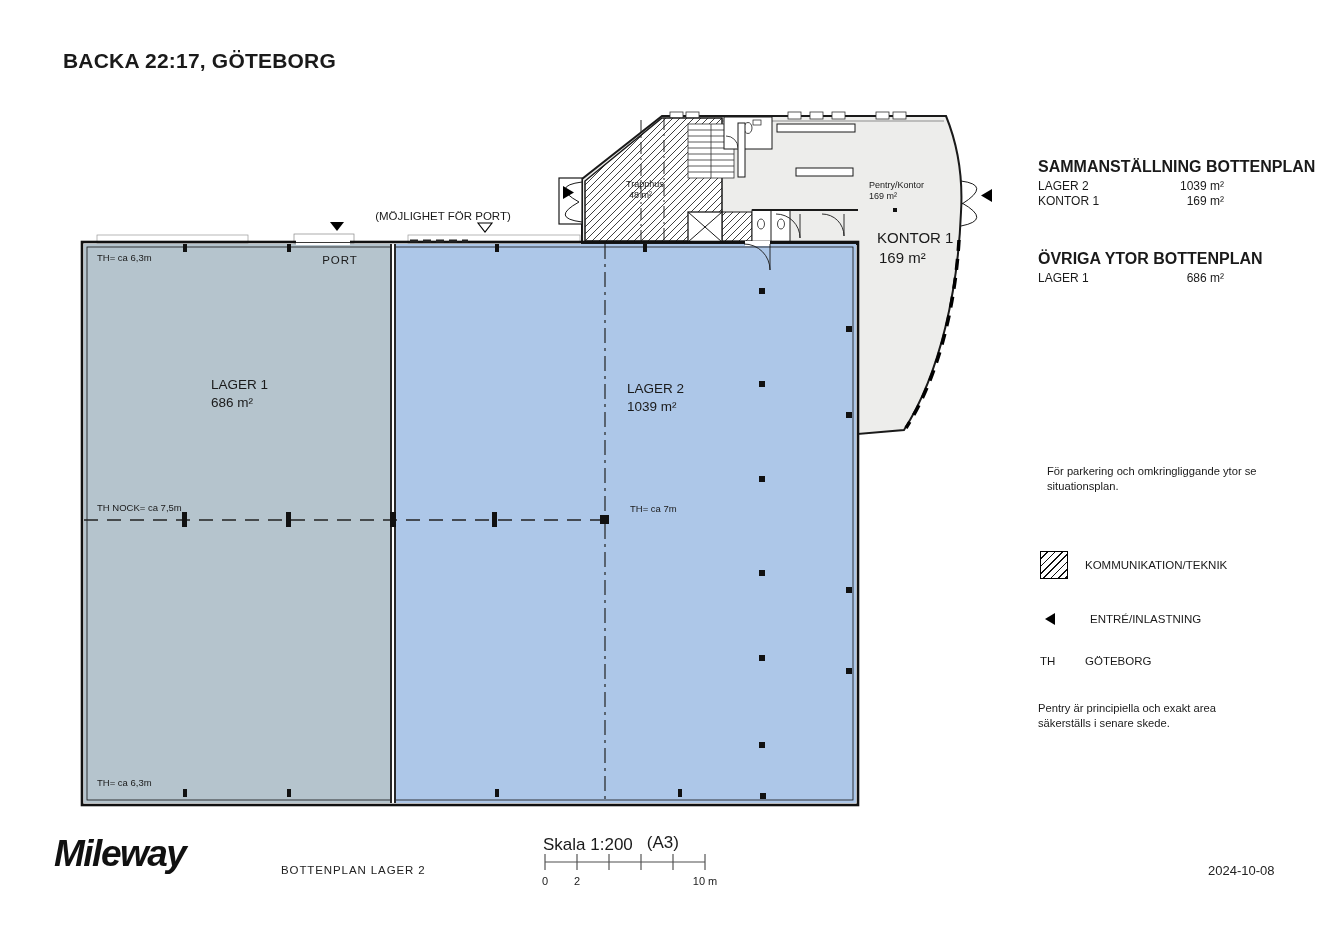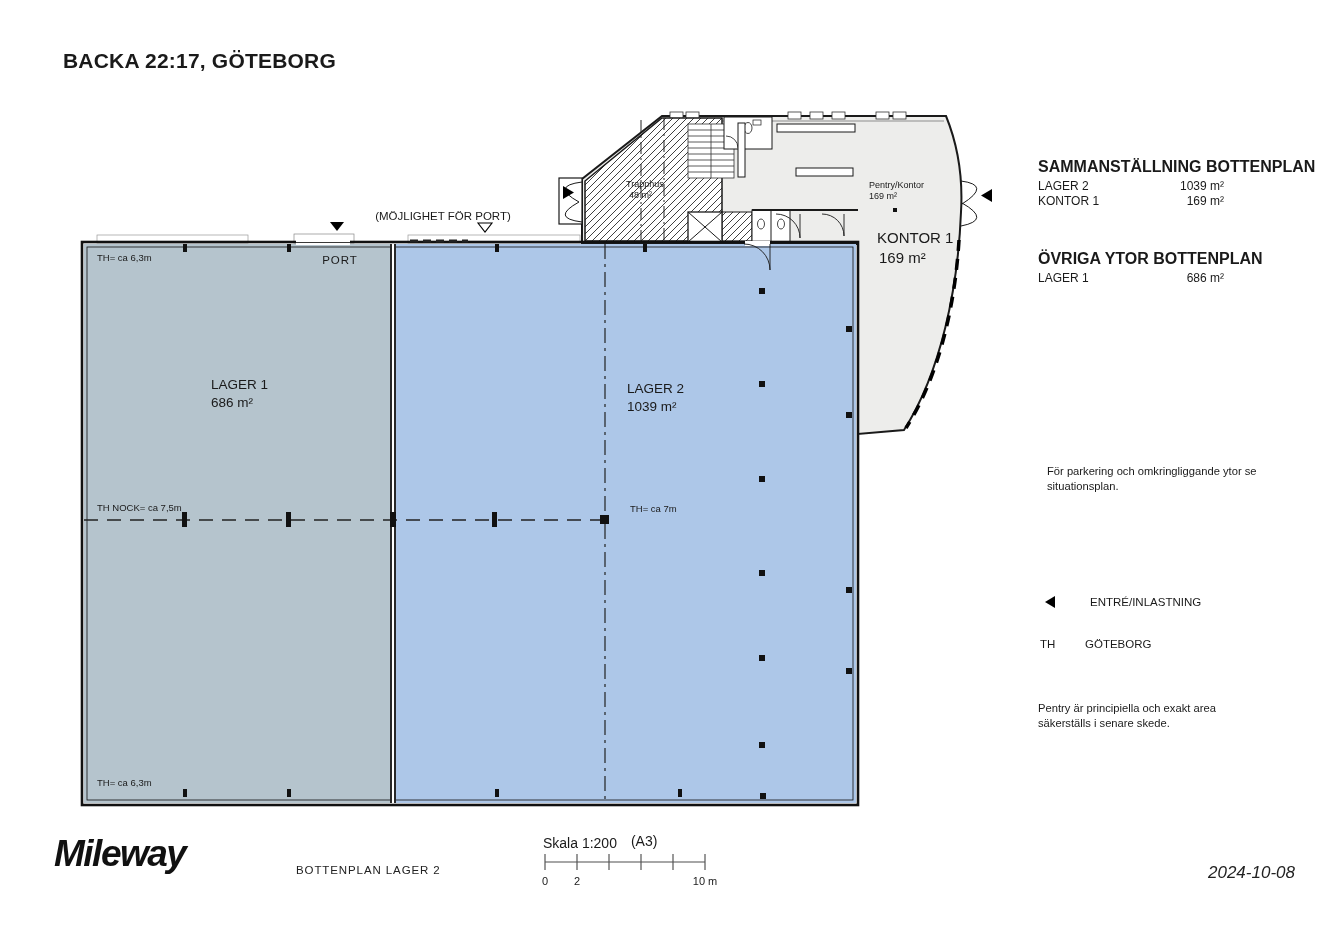--- a/index.html
+++ b/index.html
@@ -15,23 +15,23 @@
   .note{font-size:11.2px;line-height:1.3;}
   .legend-item{display:flex;align-items:center;}
   .legend-sym{width:28px;display:flex;justify-content:flex-start;align-items:center;flex:0 0 28px;}
   .hatchbox{width:26px;height:26px;border:1.5px solid #000;
      background:repeating-linear-gradient(135deg,#fff 0px,#fff 4px,#111 4px,#111 5.2px);}
   .tri-left{width:0;height:0;border-top:6px solid transparent;border-bottom:6px solid transparent;border-right:10px solid #000;}
   .legend-label{font-size:11.5px;margin-left:17px;white-space:nowrap;}
   .th-abbr{font-size:11.5px;}
   .logo{font-size:37px;font-weight:800;font-style:italic;letter-spacing:-1.5px;color:#111;}
   .drawtitle{font-size:11.5px;letter-spacing:.9px;color:#222;}
-  .scalerow{font-size:14px;}
+  .scalerow{font-size:17px;}
   .scalerow .paper{margin-left:14px;position:relative;top:-2px;}
-  .datetxt{font-size:17px;color:#222;font-style:italic;}
+  .datetxt{font-size:13px;color:#222;}
   text{fill:#1a1a1a;font-family:"Liberation Sans",sans-serif;}
 </style>
 </head>
 <body>
 
 <svg id="plan-svg" width="1330" height="931" viewBox="0 0 1330 931">
   <defs>
     <pattern id="hatch" width="7" height="7" patternUnits="userSpaceOnUse">
       <rect width="7" height="7" fill="#ffffff"></rect>
       <path d="M-1,1 l2,-2 M0,7 l7,-7 M6,8 l2,-2" stroke="#2a2a2a" stroke-width="0.9" fill="none"></path>
@@ -203,38 +203,44 @@
   <div class="p-head">ÖVRIGA YTOR BOTTENPLAN</div>
   <div class="p-row">
     <span>LAGER 1</span>
     <span>686 m²</span>
   </div>
 </div>
 
 <div class="note abs" style="left:1038px;top:464px;width:225px;margin-left:9px;">För parkering och omkringliggande ytor se situationsplan.</div>
 
 <div class="abs" style="left:1040px;top:551px;">
-  <div class="legend-item" style="margin-top:45px;">
+  <div class="legend-item">
+    <span class="legend-sym">
+        <span class="hatchbox"></span>
+      </span>
+    <span class="legend-label">KOMMUNIKATION/TEKNIK</span>
+  </div>
+  <div class="legend-item" style="margin-top:34px;">
     <span class="legend-sym" style="padding-left:5px;">
         <span class="tri-left"></span>
       </span>
     <span class="legend-label">ENTRÉ/INLASTNING</span>
   </div>
   <div class="legend-item" style="margin-top:30px;">
     <span class="legend-sym">
         <span class="th-abbr">TH</span>
       </span>
     <span class="legend-label">GÖTEBORG</span>
   </div>
 </div>
 
 <div class="note abs" style="left:1038px;top:701px;width:210px;">Pentry är principiella och exakt area säkerställs i senare skede.</div>
 
 <div class="logo abs" style="left:46px;top:833px;margin-left:8px;">Mileway</div>
-<div class="drawtitle abs" style="left:296px;top:864px;">BOTTENPLAN LAGER 2</div>
+<div class="drawtitle abs" style="left:281px;top:864px;">BOTTENPLAN LAGER 2</div>
 
 <div class="scalerow abs" style="left:543px;top:835px;">
   <span>Skala 1:200</span><span class="paper">(A3)</span>
 </div>
 <svg class="abs" style="left:540px;top:848px;" width="190" height="42">
   <line x1="5" y1="14" x2="165" y2="14" stroke="#888" stroke-width="1.4"></line>
   <g stroke="#555" stroke-width="1.2">
     <line x1="5" y1="6" x2="5" y2="22"></line>
       <line x1="37" y1="6" x2="37" y2="22"></line>
     <line x1="69" y1="6" x2="69" y2="22"></line>

